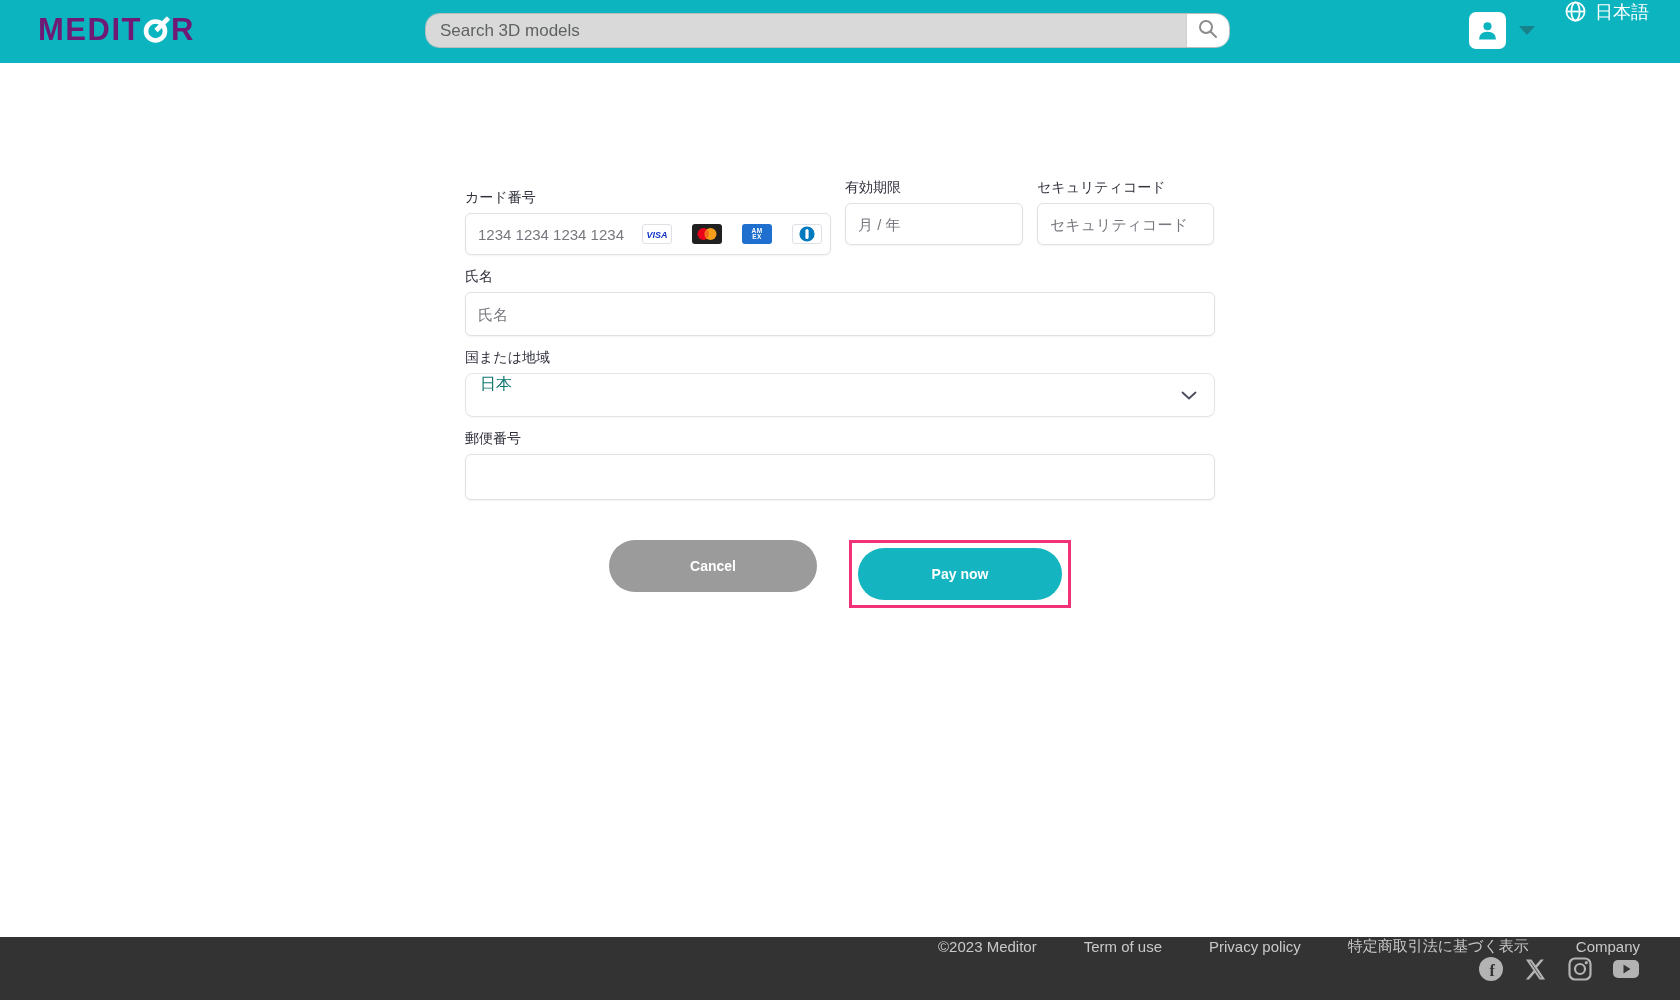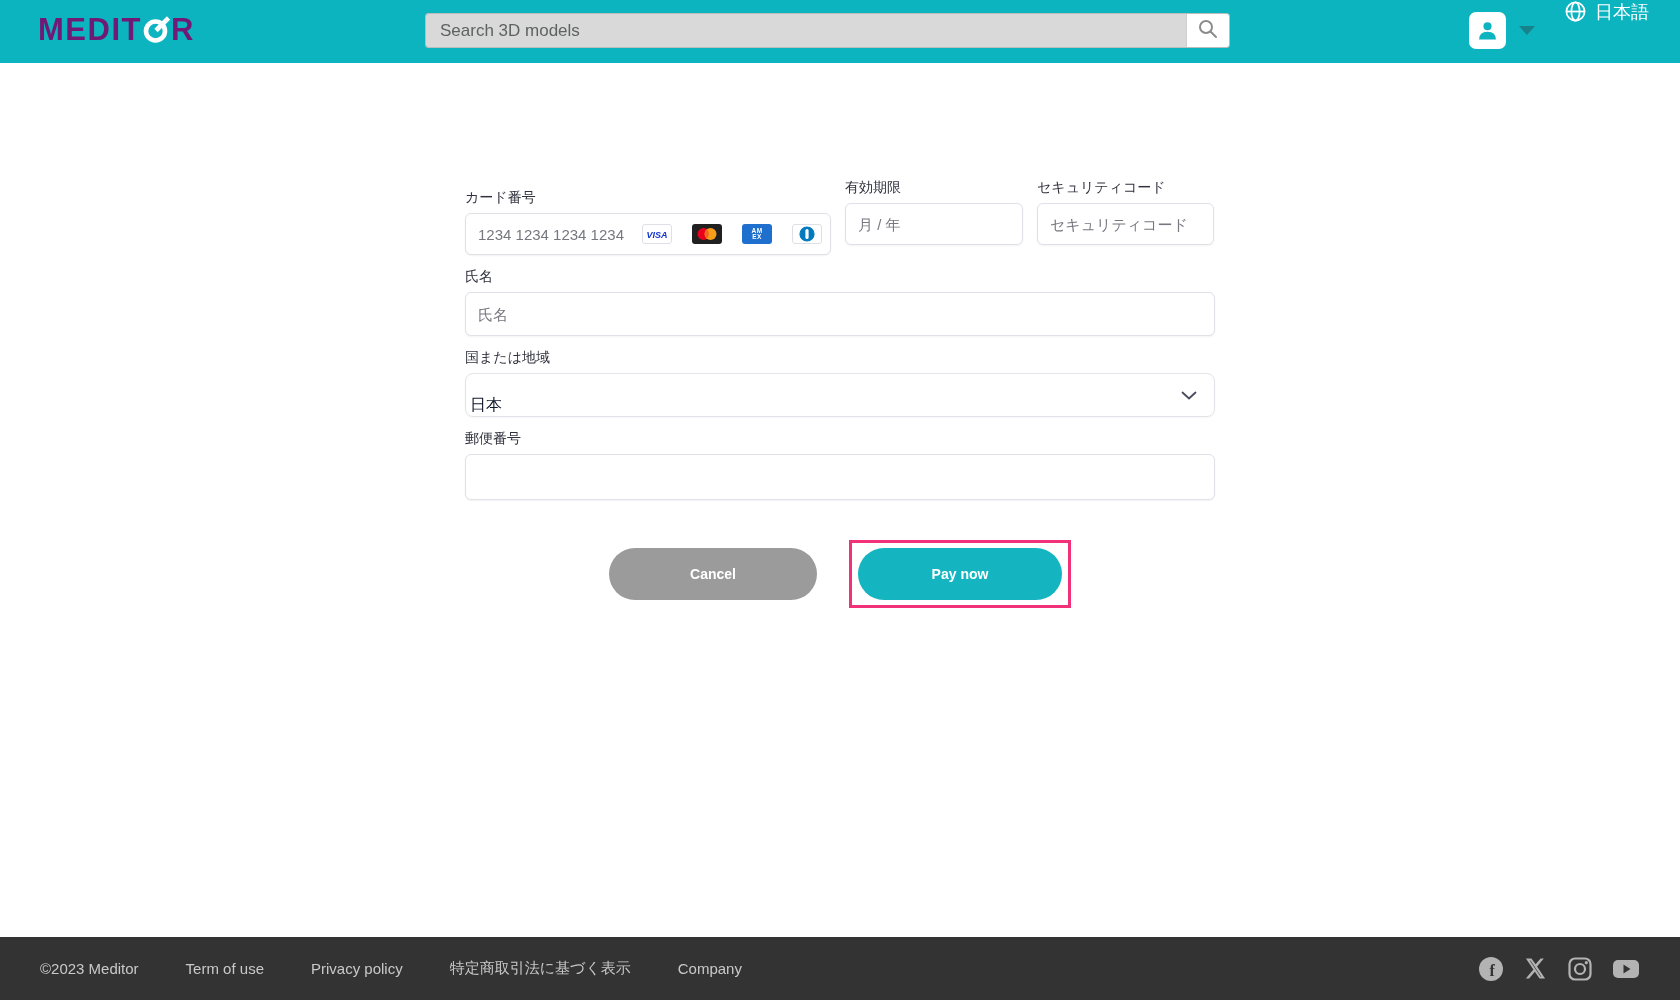--- a/index.html
+++ b/index.html
@@ -6,21 +6,21 @@
   html,body { width:1680px; height:1000px; overflow:hidden;
     font-family:"Liberation Sans","DejaVu Sans",sans-serif; background:#fff; }
 
   
   .header { position:relative; height:63px; background:#0cb4bf; }
   .logo { position:absolute; left:38px; top:12px; display:flex; align-items:center;
     color:#701a75; font-size:31px; font-weight:600; letter-spacing:1.5px; cursor:pointer; }
   .logo .o-mark { margin:0 1px; display:inline-flex; }
 
   .search-wrap { position:absolute; left:425px; top:13px; width:805px; height:35px;
-    display:flex; border-radius:3px; overflow:hidden; border:1px solid #b9bdbd; }
+    display:flex; border-radius:14px; overflow:hidden; border:1px solid #b9bdbd; }
   .search-input { flex:1; border:none; outline:none; background:#d9d9d9;
     font-size:17px; color:#444; padding:0 14px; }
   .search-input::placeholder { color:#5f6262; }
   .search-btn { width:43px; background:#fff; border:none; border-left:1px solid #cfcfcf;
     display:flex; align-items:center; justify-content:center; cursor:pointer; }
 
   .user-menu { position:absolute; left:1469px; top:12px; display:flex; align-items:center; cursor:pointer; }
   .user-box { width:37px; height:37px; background:#fff; border-radius:7px;
     display:flex; align-items:center; justify-content:center; }
   .user-caret { width:0; height:0; margin-left:13px;
@@ -54,33 +54,33 @@
   .amex-t { color:#fff; font-size:6.5px; font-weight:bold; letter-spacing:0.5px; }
 
   .disclaimer { margin-top:24px; font-size:12.3px; color:#6a7383; letter-spacing:0.2px; }
 
   .sect-label { font-size:14px; color:#30313d; margin-top:13px; margin-bottom:6px; }
   .wide-input { height:44px; }
   .postal-input { height:46px; }
 
   .select-box { position:relative; width:100%; height:44px; border:1px solid #e3e4e9;
     border-radius:8px; box-shadow:0 1px 2px rgba(0,0,0,0.04); display:flex;
-    align-items:flex-end; padding:0 4px; font-size:16px; color:#0f172a; cursor:pointer; background:#fff; }
+    align-items:flex-start; padding:0 14px; font-size:16px; color:#0f766e; cursor:pointer; background:#fff; }
   .select-box .chev { position:absolute; right:17px; top:50%; transform:translateY(-50%); }
 
-  .btn-row { margin-top:40px; display:flex; justify-content:center; align-items:center; gap:32px; }
+  .btn-row { margin-top:40px; display:flex; justify-content:center; align-items:flex-start; gap:32px; }
   .btn { border:none; border-radius:27px; color:#fff; font-size:14px; font-weight:bold;
     cursor:pointer; font-family:"Liberation Sans","DejaVu Sans",sans-serif; }
   .btn-cancel { width:208px; height:52px; background:#9b9b9b; }
   .pay-highlight { border:3px solid #f23278; padding:5px 6px; background:#fff; }
   .btn-pay { width:204px; height:52px; background:#14b5c1; display:block; }
 
   
-  .footer { height:63px; background:#333333; display:flex; align-items:center;
-    padding:0 40px; }
+  .footer { height:63px; background:#333333; display:flex; align-items:flex-end;
+    padding:0 40px;flex-direction:column; }
   .footer-left { display:flex; align-items:center; gap:47px; }
   .copyright { color:#c9c9c9; font-size:15px; }
   .f-link { color:#c9c9c9; font-size:15px; cursor:pointer; text-decoration:none; }
   .socials { margin-left:auto; display:flex; align-items:center; gap:19px; }
   .soc { display:flex; align-items:center; justify-content:center; cursor:pointer; }
 </style>
 </head>
 <body>
 
 <div class="header">

